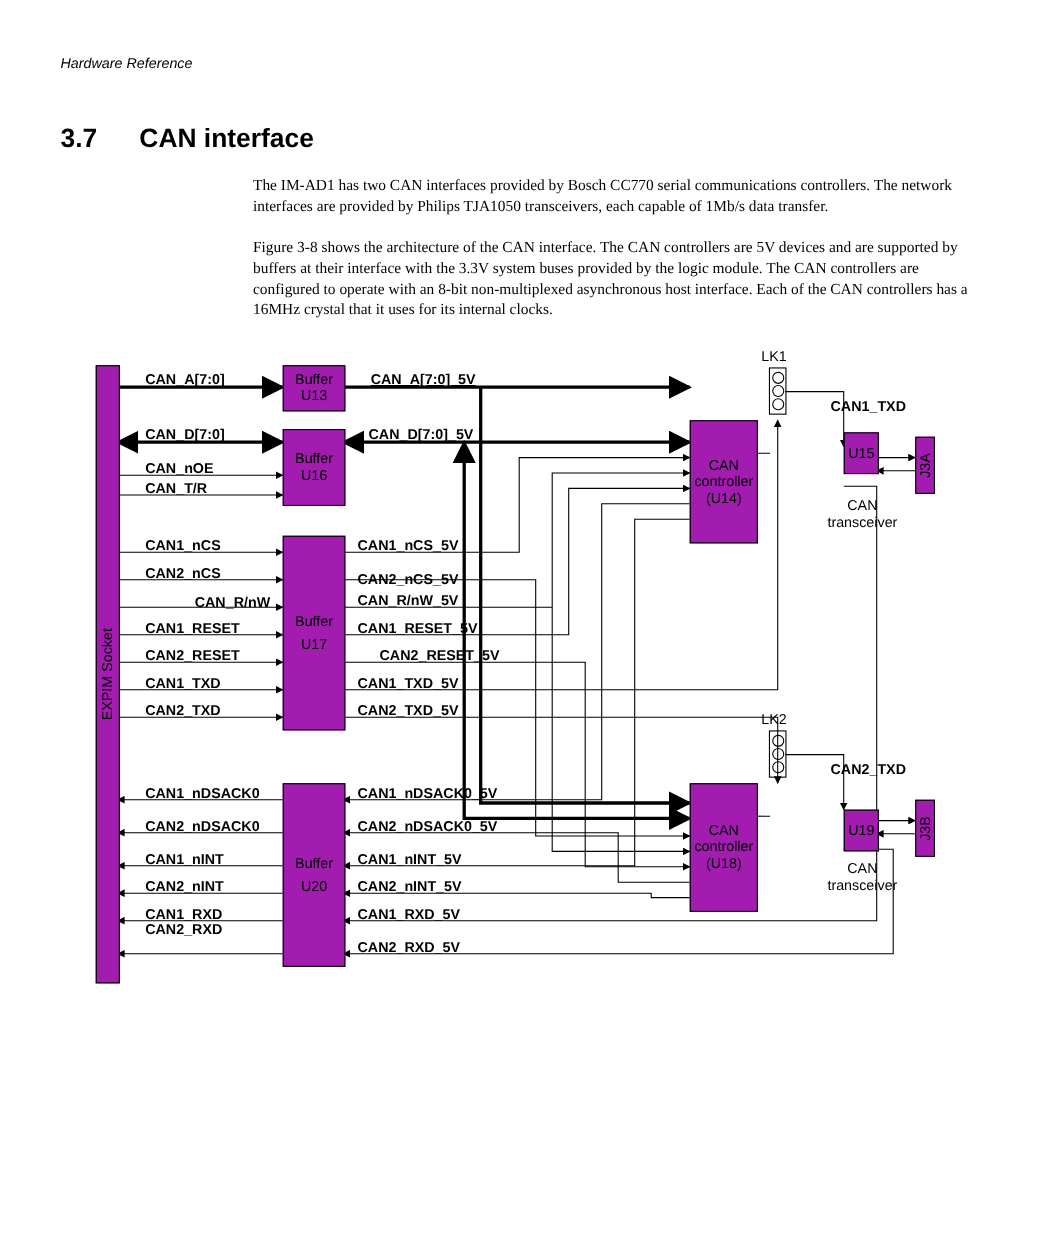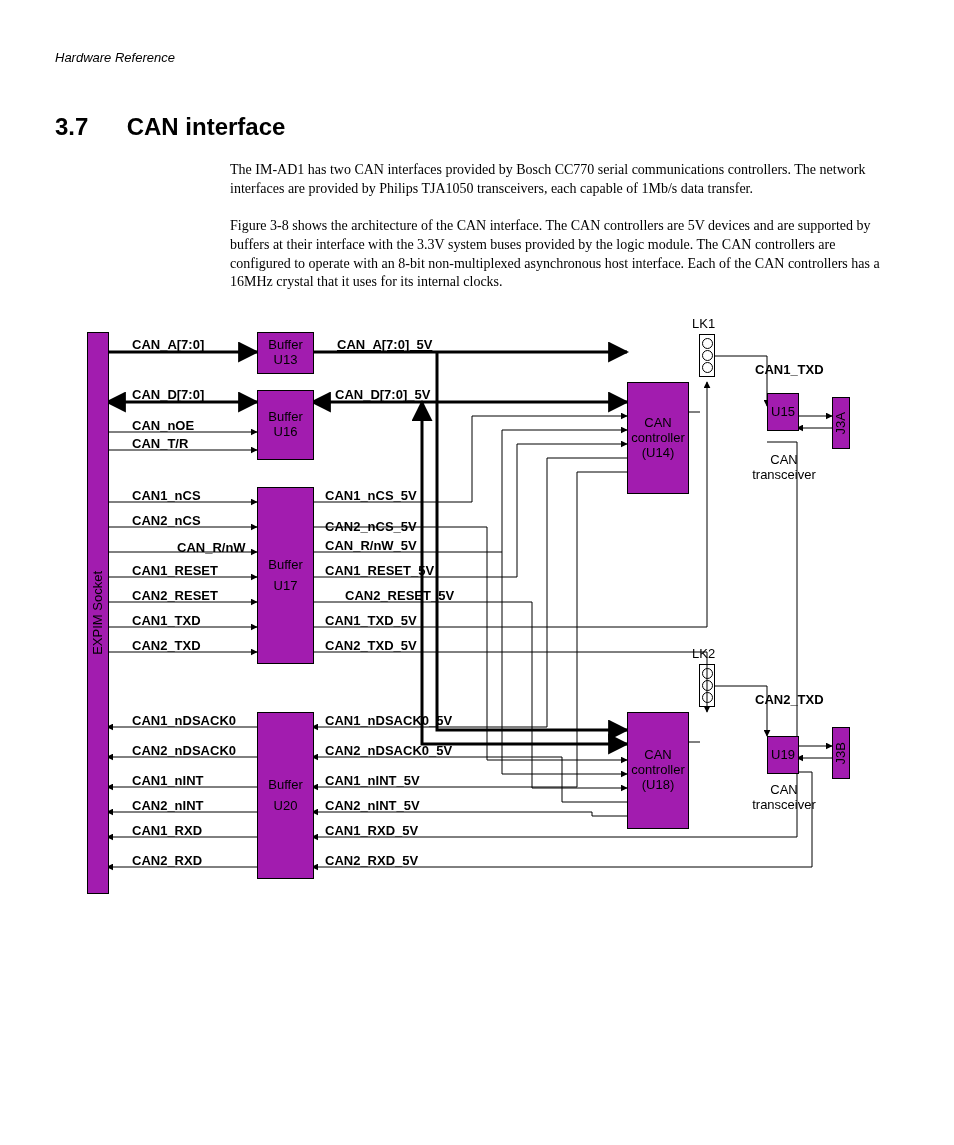--- a/index.html
+++ b/index.html
@@ -236,21 +236,21 @@
     <div class="lbl" style="left:65px; top:251px;">CAN1_RESET</div>
     <div class="lbl" style="left:65px; top:276px;">CAN2_RESET</div>
     <div class="lbl" style="left:65px; top:301px;">CAN1_TXD</div>
     <div class="lbl" style="left:65px; top:326px;">CAN2_TXD</div>
 
     <div class="lbl" style="left:65px; top:401px;">CAN1_nDSACK0</div>
     <div class="lbl" style="left:65px; top:431px;">CAN2_nDSACK0</div>
     <div class="lbl" style="left:65px; top:461px;">CAN1_nINT</div>
     <div class="lbl" style="left:65px; top:486px;">CAN2_nINT</div>
     <div class="lbl" style="left:65px; top:511px;">CAN1_RXD</div>
-    <div class="lbl" style="left:65px; top:541px;">CAN2_RXD</div>
+    <div class="lbl" style="left:65px; top:525px;">CAN2_RXD</div>
 
     <div class="lbl" style="left:270px; top:25px;text-decoration:underline;">CAN_A[7:0]_5V</div>
     <div class="lbl" style="left:268px; top:75px;">CAN_D[7:0]_5V</div>
 
     <div class="lbl" style="left:258px; top:176px;text-align:center;">CAN1_nCS_5V</div>
     <div class="lbl" style="left:258px; top:187px;margin-top:20px;">CAN2_nCS_5V</div>
     <div class="lbl" style="left:258px; top:226px;">CAN_R/nW_5V</div>
     <div class="lbl" style="left:258px; top:251px;">CAN1_RESET_5V</div>
     <div class="lbl" style="left:258px; top:276px;margin-left:20px;">CAN2_RESET_5V</div>
     <div class="lbl" style="left:258px; top:301px;">CAN1_TXD_5V</div>

